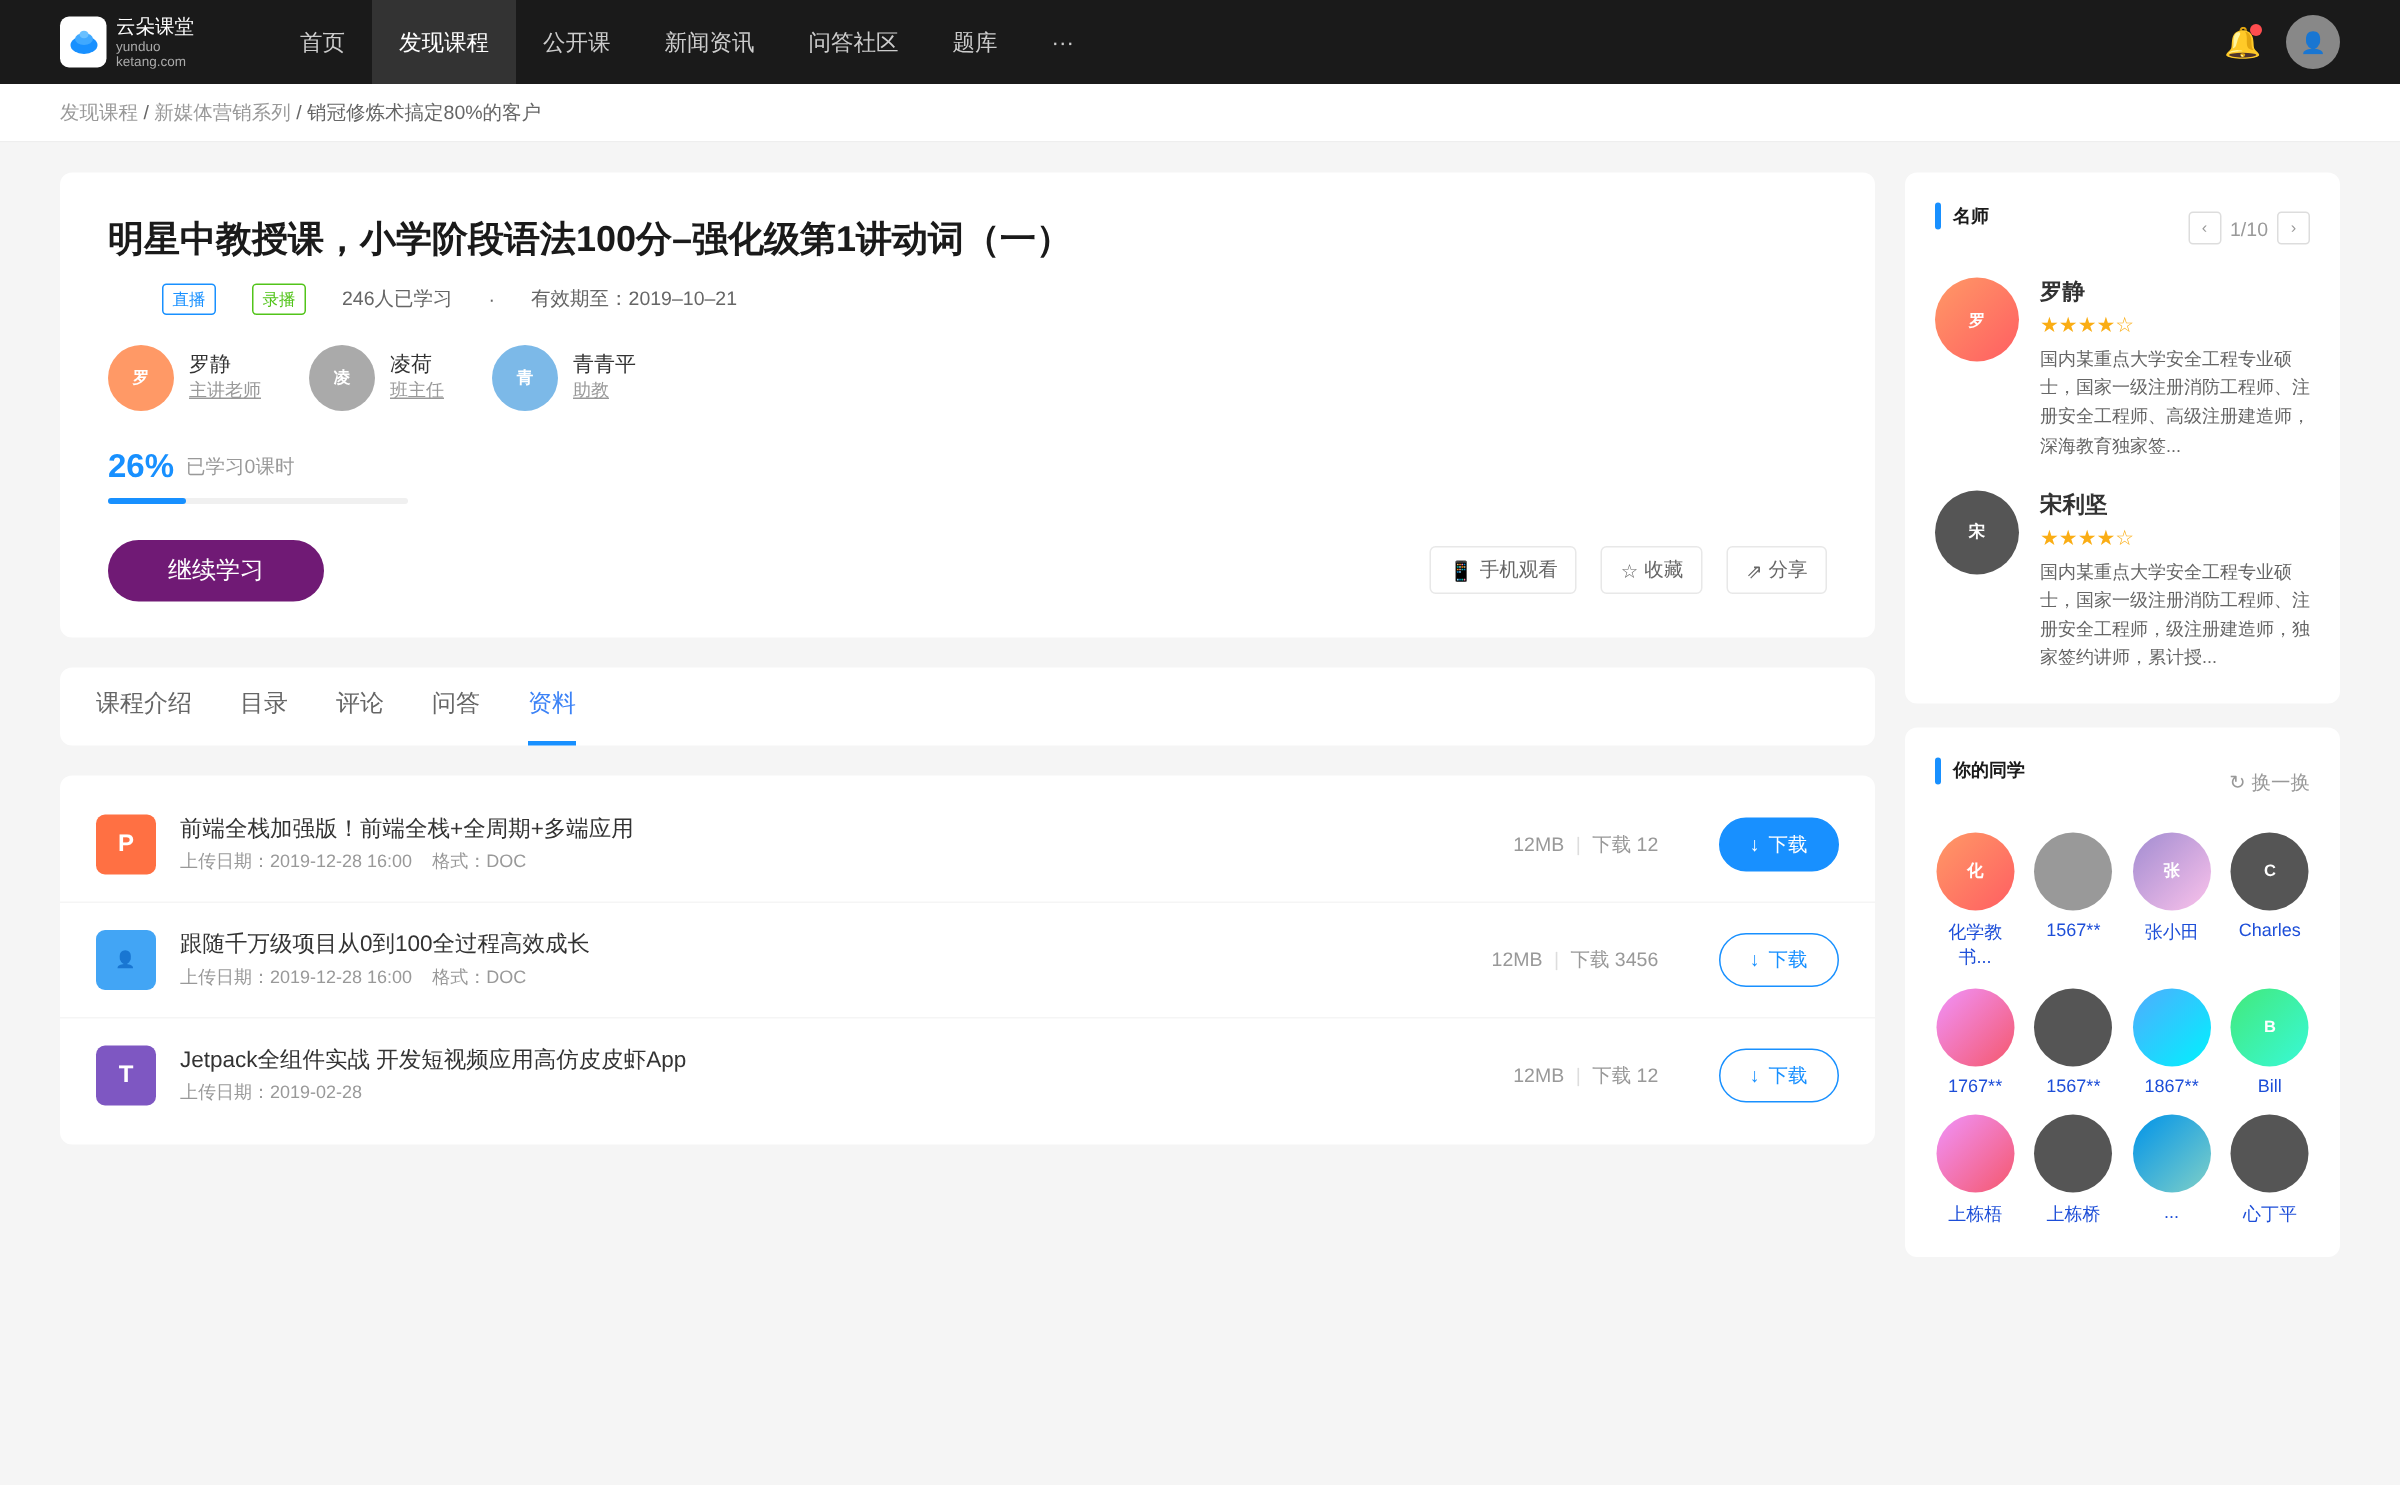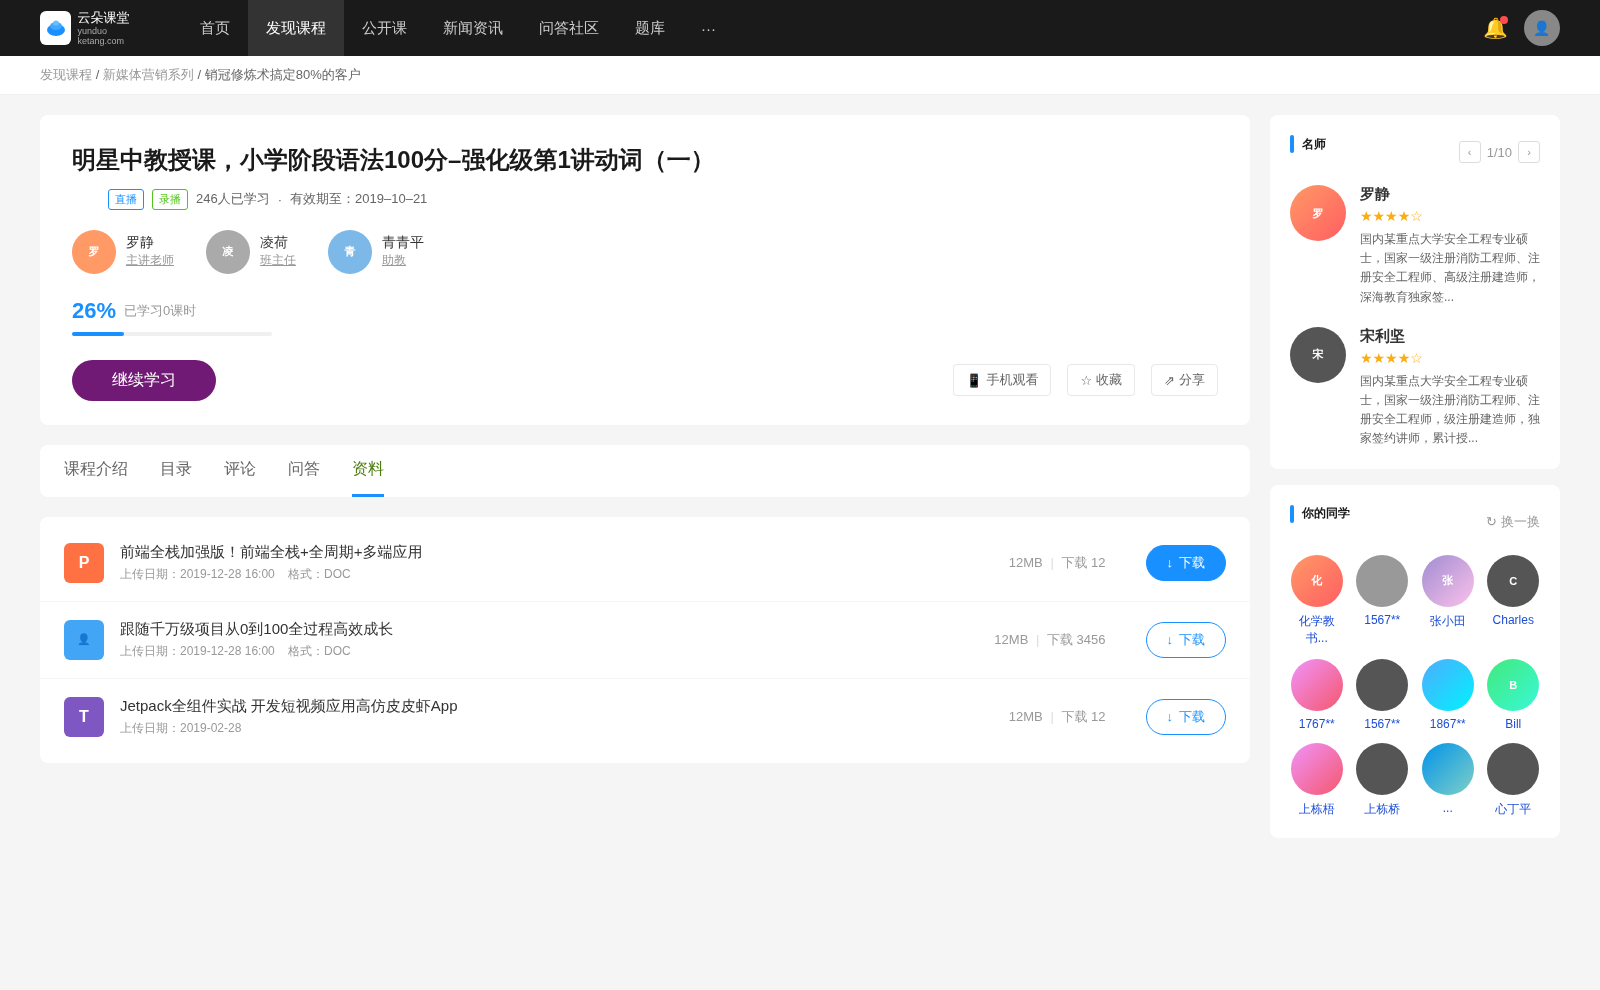--- a/index.html
+++ b/index.html
@@ -26,21 +26,21 @@
     .breadcrumb span { color: #666; }
 
     
     .main-layout { display: flex; gap: 20px; padding: 20px 40px; max-width: 1600px; }
     .content-area { flex: 1; min-width: 0; }
     .sidebar { width: 290px; flex-shrink: 0; }
 
     
     .course-card { background: #fff; border-radius: 8px; padding: 28px 32px 24px; margin-bottom: 20px; }
     .course-title { font-size: 24px; font-weight: 600; color: #1a1a1a; margin-bottom: 12px; line-height: 1.4; }
-    .course-meta { display: flex; align-items: center; gap: 8px; font-size: 13px; color: #666; margin-bottom: 20px; padding-left: 36px; }
+    .course-meta { display: flex; align-items: center; gap: 24px; font-size: 13px; color: #666; margin-bottom: 20px; padding-left: 36px; }
     .badge { display: inline-flex; align-items: center; padding: 2px 6px; border-radius: 3px; font-size: 11px; font-weight: 500; }
     .badge-live { background: transparent; border: 1px solid #1890ff; color: #1890ff; }
     .badge-rec { background: transparent; border: 1px solid #52c41a; color: #52c41a; }
     .teachers { display: flex; gap: 32px; margin-bottom: 24px; }
     .teacher-item { display: flex; align-items: center; gap: 10px; }
     .teacher-avatar { width: 44px; height: 44px; border-radius: 50%; background: #ddd; overflow: hidden; display: flex; align-items: center; justify-content: center; }
     .teacher-info { display: flex; flex-direction: column; }
     .teacher-name { font-size: 14px; color: #333; font-weight: 500; }
     .teacher-role { font-size: 12px; color: #999; text-decoration: underline; }
     .progress-section { margin-bottom: 24px; }
@@ -50,21 +50,21 @@
     .progress-bar-bg { background: #f0f0f0; height: 4px; border-radius: 2px; width: 200px; }
     .progress-bar-fill { background: #1890ff; height: 4px; border-radius: 2px; }
     .course-actions { display: flex; align-items: center; gap: 16px; }
     .btn-primary { background: #701a75; color: #fff; border: none; border-radius: 24px; padding: 10px 40px; font-size: 16px; font-weight: 500; cursor: pointer; }
     .btn-action { display: flex; align-items: center; gap: 4px; color: #666; font-size: 13px; cursor: pointer; padding: 6px 12px; border: 1px solid #e8e8e8; border-radius: 4px; background: #fff; }
     .action-spacer { flex: 1; }
 
     
     .tabs-bar { background: #fff; border-radius: 8px; padding: 0 24px; margin-bottom: 20px; display: flex; gap: 32px; }
     .tab-item { height: 52px; display: flex; align-items: center; font-size: 16px; color: #666; cursor: pointer; border-bottom: 3px solid transparent; }
-    .tab-item.active { color: #4d7c0f; border-bottom-color: #1890ff; font-weight: 500; }
+    .tab-item.active { color: #3b82f6; border-bottom-color: #1890ff; font-weight: 500; }
 
     
     .resource-list { background: #fff; border-radius: 8px; padding: 8px 0; }
     .resource-item { display: flex; align-items: center; padding: 18px 24px; border-bottom: 1px solid #f5f5f5; gap: 16px; }
     .resource-item:last-child { border-bottom: none; }
     .resource-icon { width: 40px; height: 40px; border-radius: 6px; display: flex; align-items: center; justify-content: center; font-size: 16px; font-weight: 700; color: #fff; flex-shrink: 0; }
     .icon-p { background: #ff7043; }
     .icon-u { background: #42a5f5; }
     .icon-t { background: #7e57c2; }
     .resource-info { flex: 1; min-width: 0; }

